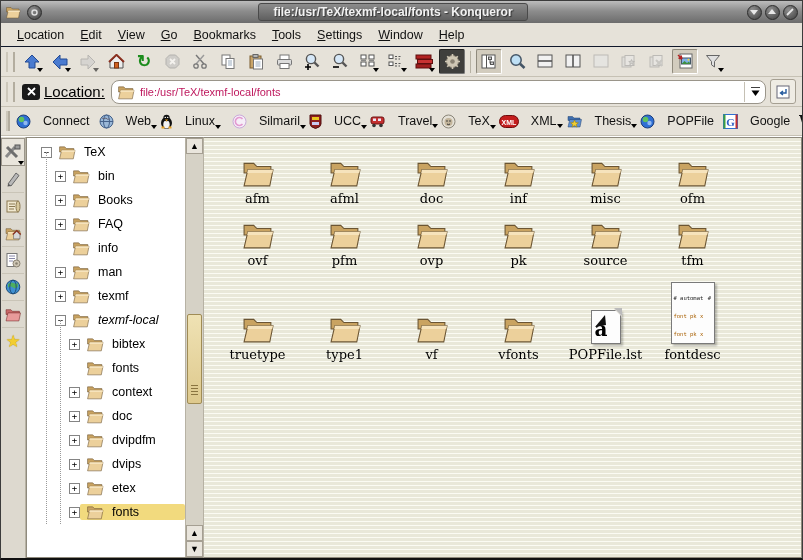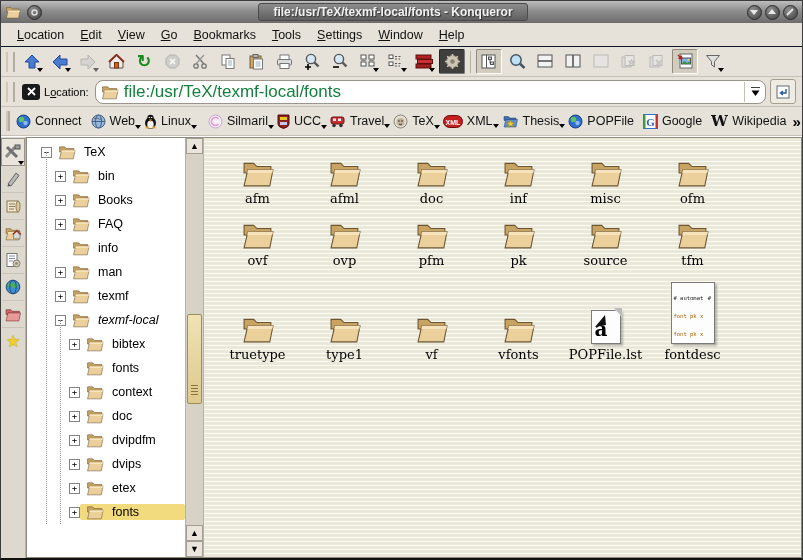--- a/index.html
+++ b/index.html
@@ -23,30 +23,30 @@
   .grip{width:5px;height:20px;margin:0 3px;border-left:2px solid #cdc8bb;border-right:2px solid #b3ad9f;}
   .tb{position:relative;width:26px;height:25px;display:inline-flex;align-items:center;justify-content:center;border:1px solid transparent;border-radius:2px;margin:0 1px;box-sizing:border-box;}
   .tb.pressed{background:#d2ccbe;border-color:#8f8a7d #fff #fff #8f8a7d;}
   .tb.darkpressed{background:#3f3f3d;border-color:#222 #777 #777 #222;}
   .tb.disabled{filter:grayscale(1) opacity(.55);}
   .caret{position:absolute;right:1px;bottom:1px;width:0;height:0;border-left:3px solid transparent;border-right:3px solid transparent;border-top:4px solid #000;}
   .tbsep{width:1px;height:22px;background:#b7b2a4;margin:0 4px;}
   .glyph{font-size:17px;line-height:1;}
   
   .locrow{height:29px;}
-  .loclabel{font-size:11px;margin:0 6px 0 4px;}
+  .loclabel{font-size:15px;margin:0 6px 0 4px;text-decoration:underline;}
   .clearbtn{width:18px;height:16px;background:#1a1a1a;border-radius:3px;color:#fff;font-size:11px;font-weight:bold;
     display:inline-flex;align-items:center;justify-content:center;margin-left:4px;}
   .combo{flex:1;height:22px;background:#fff;border:1px solid #9a958a;border-radius:8px;display:flex;align-items:center;padding-left:4px;overflow:hidden;}
-  .combo .val{font-size:17px;color:#15803d;margin-left:4px;white-space:nowrap;}
+  .combo .val{font-size:11px;color:#be185d;margin-left:4px;white-space:nowrap;}
   .combo-arrow{margin-left:auto;width:20px;height:20px;border-left:1px solid #c5c0b4;display:flex;align-items:center;justify-content:center;}
   .gobtn{width:24px;height:23px;margin:0 4px;display:flex;align-items:center;justify-content:center;border:1px solid #a59f92;border-radius:3px;background:#efece4;}
   
   .bmbar{height:28px;}
-  .bm{position:relative;display:inline-flex;align-items:center;gap:4px;padding:2px 6px 2px 3px;font-size:12.5px;color:#111;}
+  .bm{position:relative;display:inline-flex;align-items:center;gap:12px;padding:2px 6px 2px 3px;font-size:12.5px;color:#111;}
   .bm .caret{right:0;bottom:2px;}
   .bm-overflow{margin-left:auto;font-size:15px;font-weight:bold;padding-right:6px;}
   
   .content{flex:1;display:flex;min-height:0;border-top:1px solid #fff;}
   .side-iconbar{width:24px;background:#ddd9cf;border-right:1px solid #b7b2a4;display:flex;flex-direction:column;align-items:center;padding-top:1px;flex:0 0 auto;}
   .sbtn{position:relative;width:22px;height:26px;display:flex;align-items:center;justify-content:center;border-bottom:1px solid #c9c4b7;}
   .sbtn.first{border:1px solid #9a958a;background:#e9e5dc;}
   
   .treewrap{width:176px;background:#fff;border:1px solid #8f8a7d;border-right:1px solid #b7b2a4;display:flex;flex:0 0 auto;position:relative;}
   .tree{flex:1;overflow:hidden;position:relative;padding-top:2px;font-size:12.5px;}
@@ -734,27 +734,27 @@
         <div class="cell">
             <svg class="bigfol" viewBox="0 0 32 28">
               <use href="#i-folder"></use>
             </svg>
             <span class="flabel">ovf</span>
           </div>
         <div class="cell">
             <svg class="bigfol" viewBox="0 0 32 28">
               <use href="#i-folder"></use>
             </svg>
+            <span class="flabel">pfm</span>
+          </div>
+        <div class="cell">
+            <svg class="bigfol" viewBox="0 0 32 28">
+              <use href="#i-folder"></use>
+            </svg>
             <span class="flabel">ovp</span>
-          </div>
-        <div class="cell">
-            <svg class="bigfol" viewBox="0 0 32 28">
-              <use href="#i-folder"></use>
-            </svg>
-            <span class="flabel">pfm</span>
           </div>
         <div class="cell">
             <svg class="bigfol" viewBox="0 0 32 28">
               <use href="#i-folder"></use>
             </svg>
             <span class="flabel">pk</span>
           </div>
         <div class="cell">
             <svg class="bigfol" viewBox="0 0 32 28">
               <use href="#i-folder"></use>

